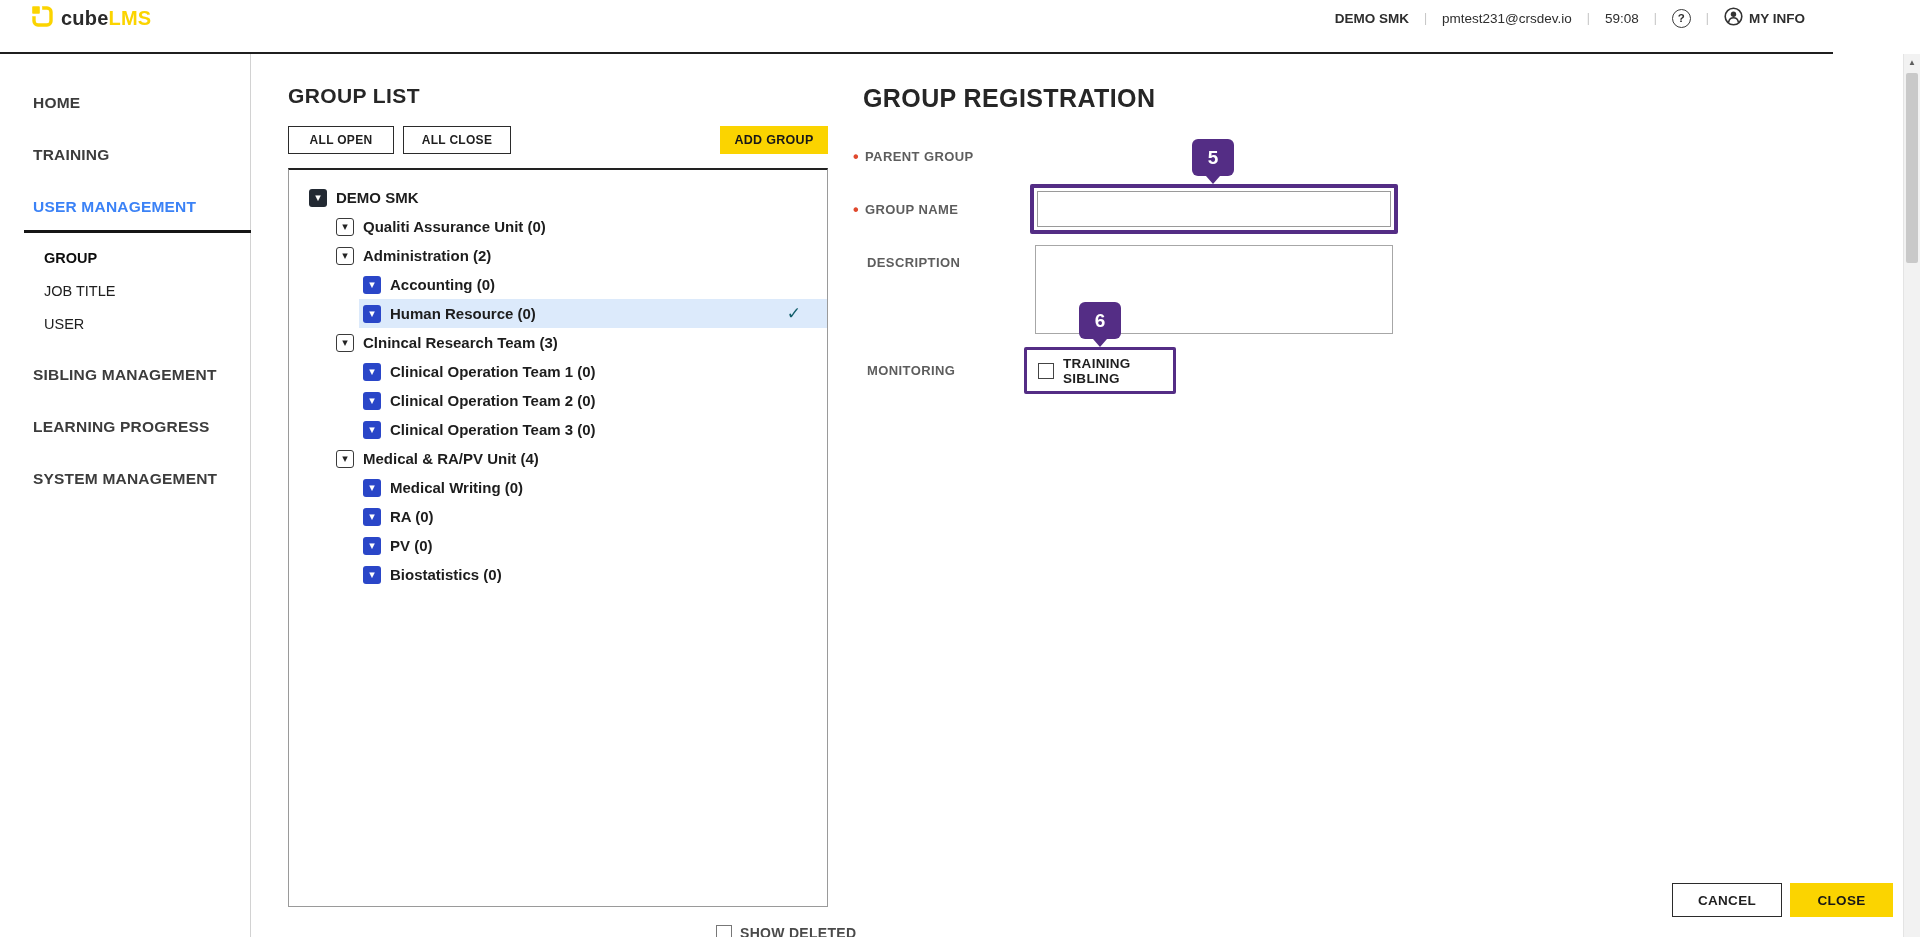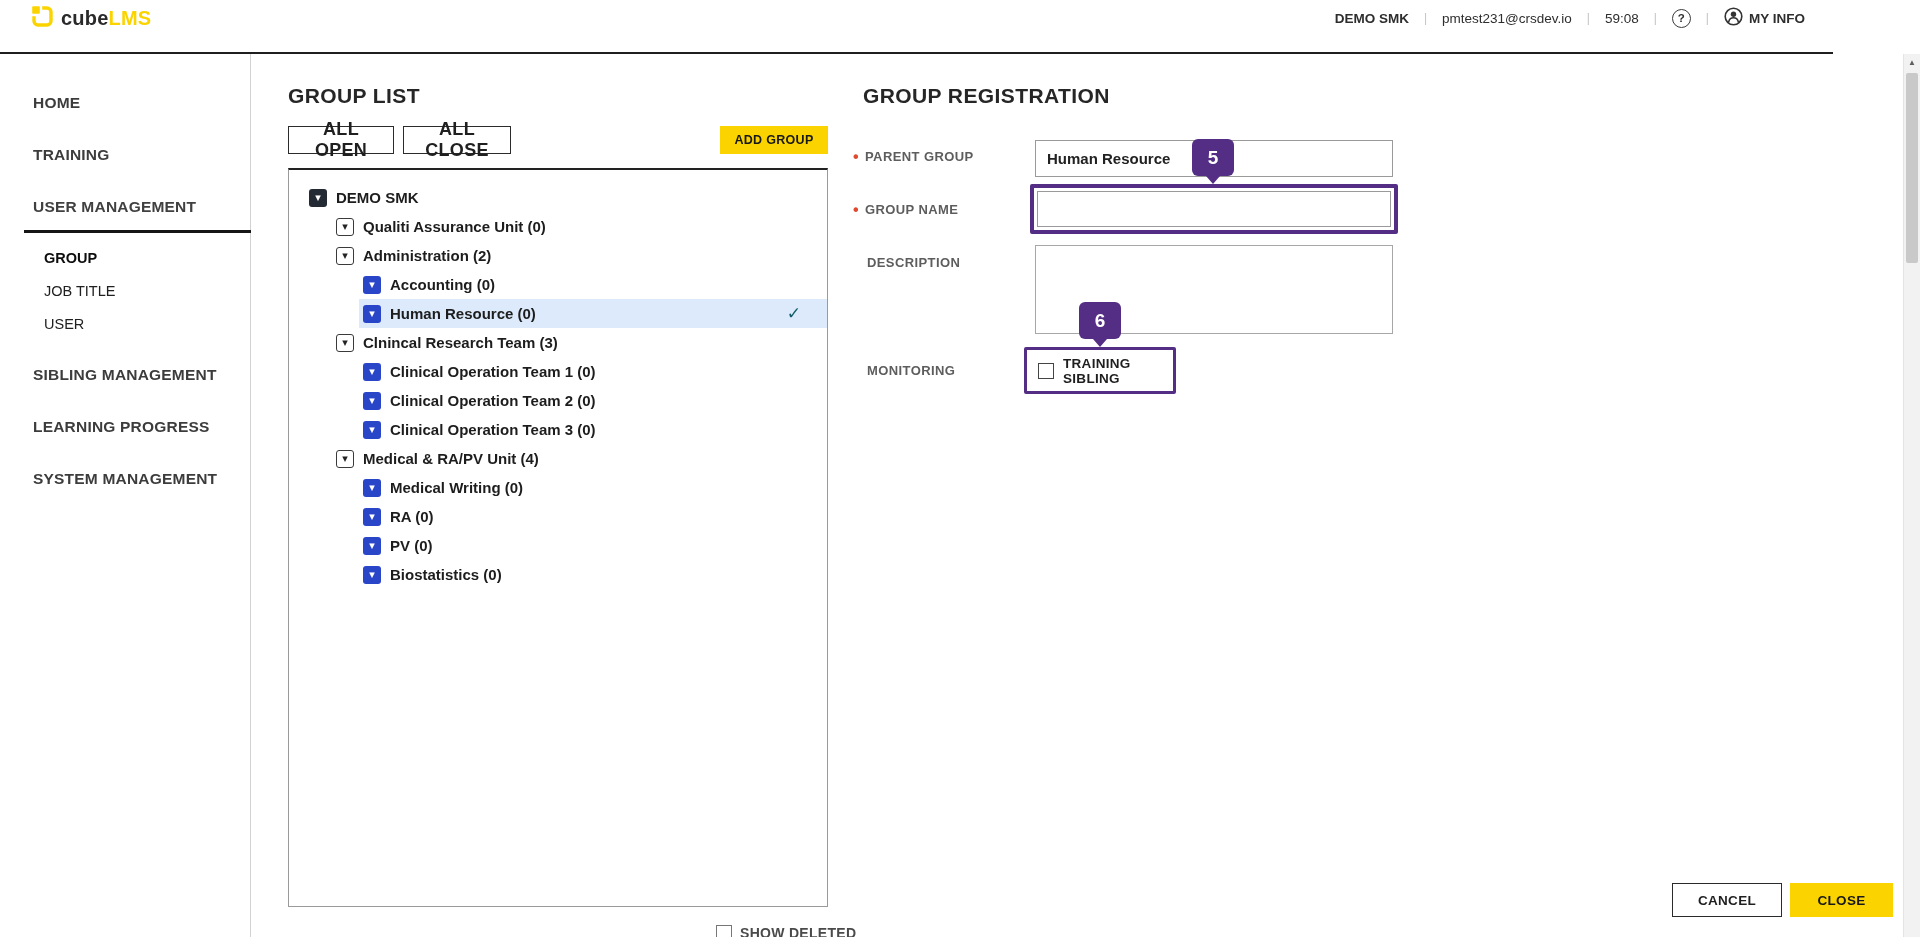--- a/index.html
+++ b/index.html
@@ -32,29 +32,29 @@
 
   
   .scrollbar{position:absolute;top:54px;right:0;width:17px;bottom:0;background:#f2f2f2;border-left:1px solid #e4e4e4;}
   .scroll-up{height:17px;display:flex;align-items:center;justify-content:center;font-size:8px;color:#5e5e5e;cursor:pointer;}
   .scroll-thumb{position:absolute;top:19px;left:2px;width:12px;height:190px;background:#c9c9c9;border-radius:2px;cursor:pointer;}
 
   
   .sidebar{position:absolute;top:54px;left:0;width:251px;bottom:0;background:#fff;
     border-right:1px solid #d2d2d2;padding:40px 10px 0 33px;}
   .side-item{font-size:15.5px;font-weight:bold;color:#3c3c3c;margin-bottom:34px;cursor:pointer;letter-spacing:0.2px;}
-  .side-item.active{color:#404040;margin-bottom:14px;}
+  .side-item.active{color:#3b82f6;margin-bottom:14px;}
   .side-underline{position:relative;left:-9px;width:227px;height:3px;background:#161616;margin-top:11px;}
   .side-sub-list{margin:17px 0 34px 0;padding-left:11px;}
   .side-sub{font-size:14.5px;color:#202020;margin-bottom:17px;cursor:pointer;font-weight:normal;}
   .side-sub.active{font-weight:bold;color:#0d0d0d;}
 
   
   .gl-title{position:absolute;left:288px;top:84px;font-size:21px;font-weight:bold;color:#262626;letter-spacing:0.4px;}
-  .btn-outline{background:#fff;border:1.6px solid #2b2b2b;font-size:18px;font-weight:bold;color:#1f1f1f;
+  .btn-outline{background:#fff;border:1.6px solid #2b2b2b;font-size:12px;font-weight:bold;color:#1f1f1f;
     display:flex;align-items:center;justify-content:center;cursor:pointer;letter-spacing:0.3px;font-family:inherit;}
   .btn-allopen{position:absolute;left:288px;top:126px;width:106px;height:28px;}
   .btn-allclose{position:absolute;left:403px;top:126px;width:108px;height:28px;}
   .btn-yellow{background:var(--yellow);border:none;font-size:12.5px;font-weight:bold;color:#181818;
     display:flex;align-items:center;justify-content:center;cursor:pointer;letter-spacing:0.3px;font-family:inherit;}
   .btn-addgroup{position:absolute;left:720px;top:126px;width:108px;height:28px;}
 
   .tree-panel{position:absolute;left:288px;top:168px;width:540px;height:739px;background:#fff;
     border:1px solid #9a9a9a;border-top:2px solid #222;padding-top:13px;overflow:hidden;}
   .trow{height:29px;display:flex;align-items:center;position:relative;cursor:pointer;}
@@ -68,21 +68,21 @@
   .node-icon.parent{background:#fff;border:1.6px solid #3a3a3a;color:#232323;}
   .node-icon.leaf{background:var(--tree-blue);color:#fff;}
   .tlabel{margin-left:9px;font-size:15px;font-weight:bold;color:#1d1d1d;white-space:nowrap;}
   .check-mark{position:absolute;right:26px;color:var(--check);font-weight:bold;font-size:17px;}
 
   .show-del{position:absolute;left:716px;top:925px;display:flex;align-items:center;gap:8px;
     font-size:14px;font-weight:bold;color:#4a4a4a;letter-spacing:0.3px;}
   .sd-box{width:16px;height:16px;border:1.6px solid #777;background:#fff;cursor:pointer;}
 
   
-  .reg-title{position:absolute;left:863px;top:84px;font-size:21px;font-weight:bold;color:#262626;letter-spacing:0.4px;}
+  .reg-title{position:absolute;left:863px;top:84px;font-size:25px;font-weight:bold;color:#262626;letter-spacing:0.4px;}
   .flabel{position:absolute;left:853px;display:flex;align-items:center;gap:6px;
     font-size:13px;font-weight:bold;color:#5d5d5d;letter-spacing:0.4px;}
   .flabel .req{color:var(--req-red);font-size:16px;line-height:0.6;}
   .flabel.noreq{padding-left:14px;}
   .lbl-parent{top:149px;}
   .lbl-gname{top:202px;}
   .lbl-desc{top:255px;}
   .lbl-mon{top:363px;}
 
   .parent-input{position:absolute;left:1035px;top:140px;width:358px;height:37px;border:1px solid #9a9a9a;
@@ -238,21 +238,20 @@
     <span class="sd-box"></span>
     <span>SHOW DELETED</span>
   </div>
 
   <div class="reg-title">GROUP REGISTRATION</div>
 
   <div class="flabel lbl-parent">
     <span class="req">•</span>
     <span>PARENT GROUP</span>
   </div>
-  <input class="parent-input" type="text" value="Human Resource" style="">
 
   <div class="flabel lbl-gname">
     <span class="req">•</span>
     <span>GROUP NAME</span>
   </div>
   <div class="gname-frame">
     <input class="gname-input" type="text" value="" style="">
   </div>
   <div class="badge badge5">5</div>
 

